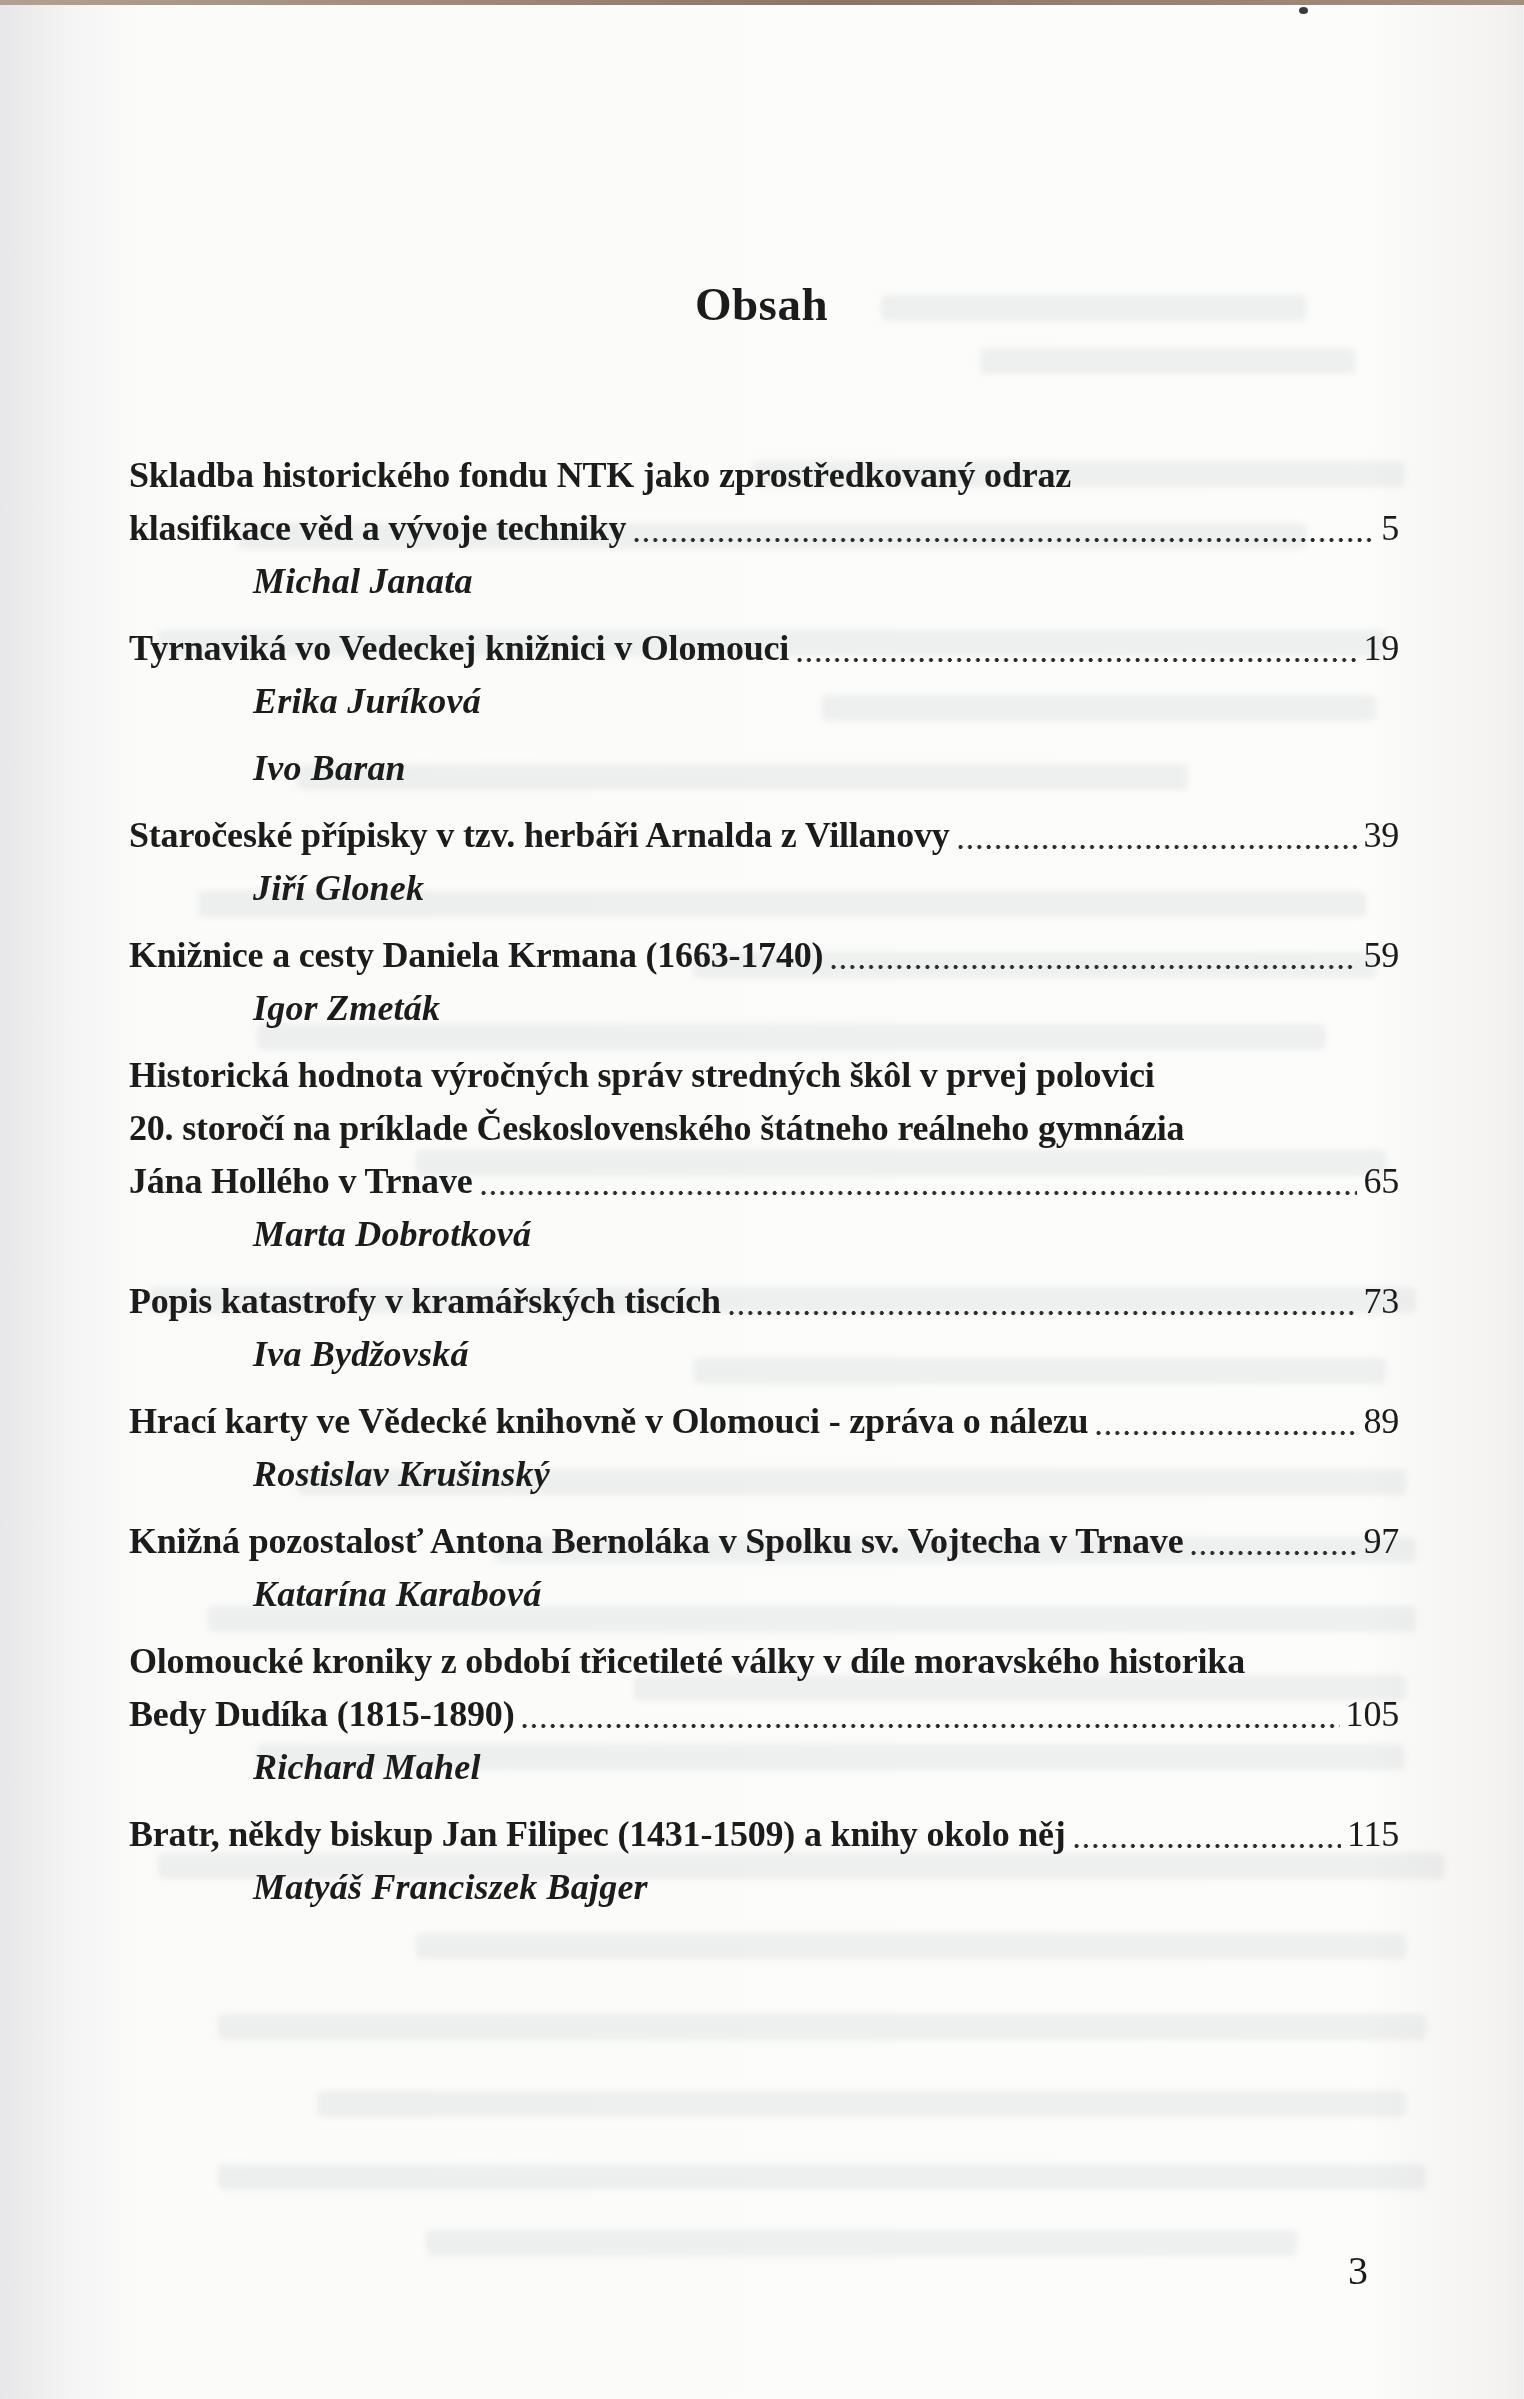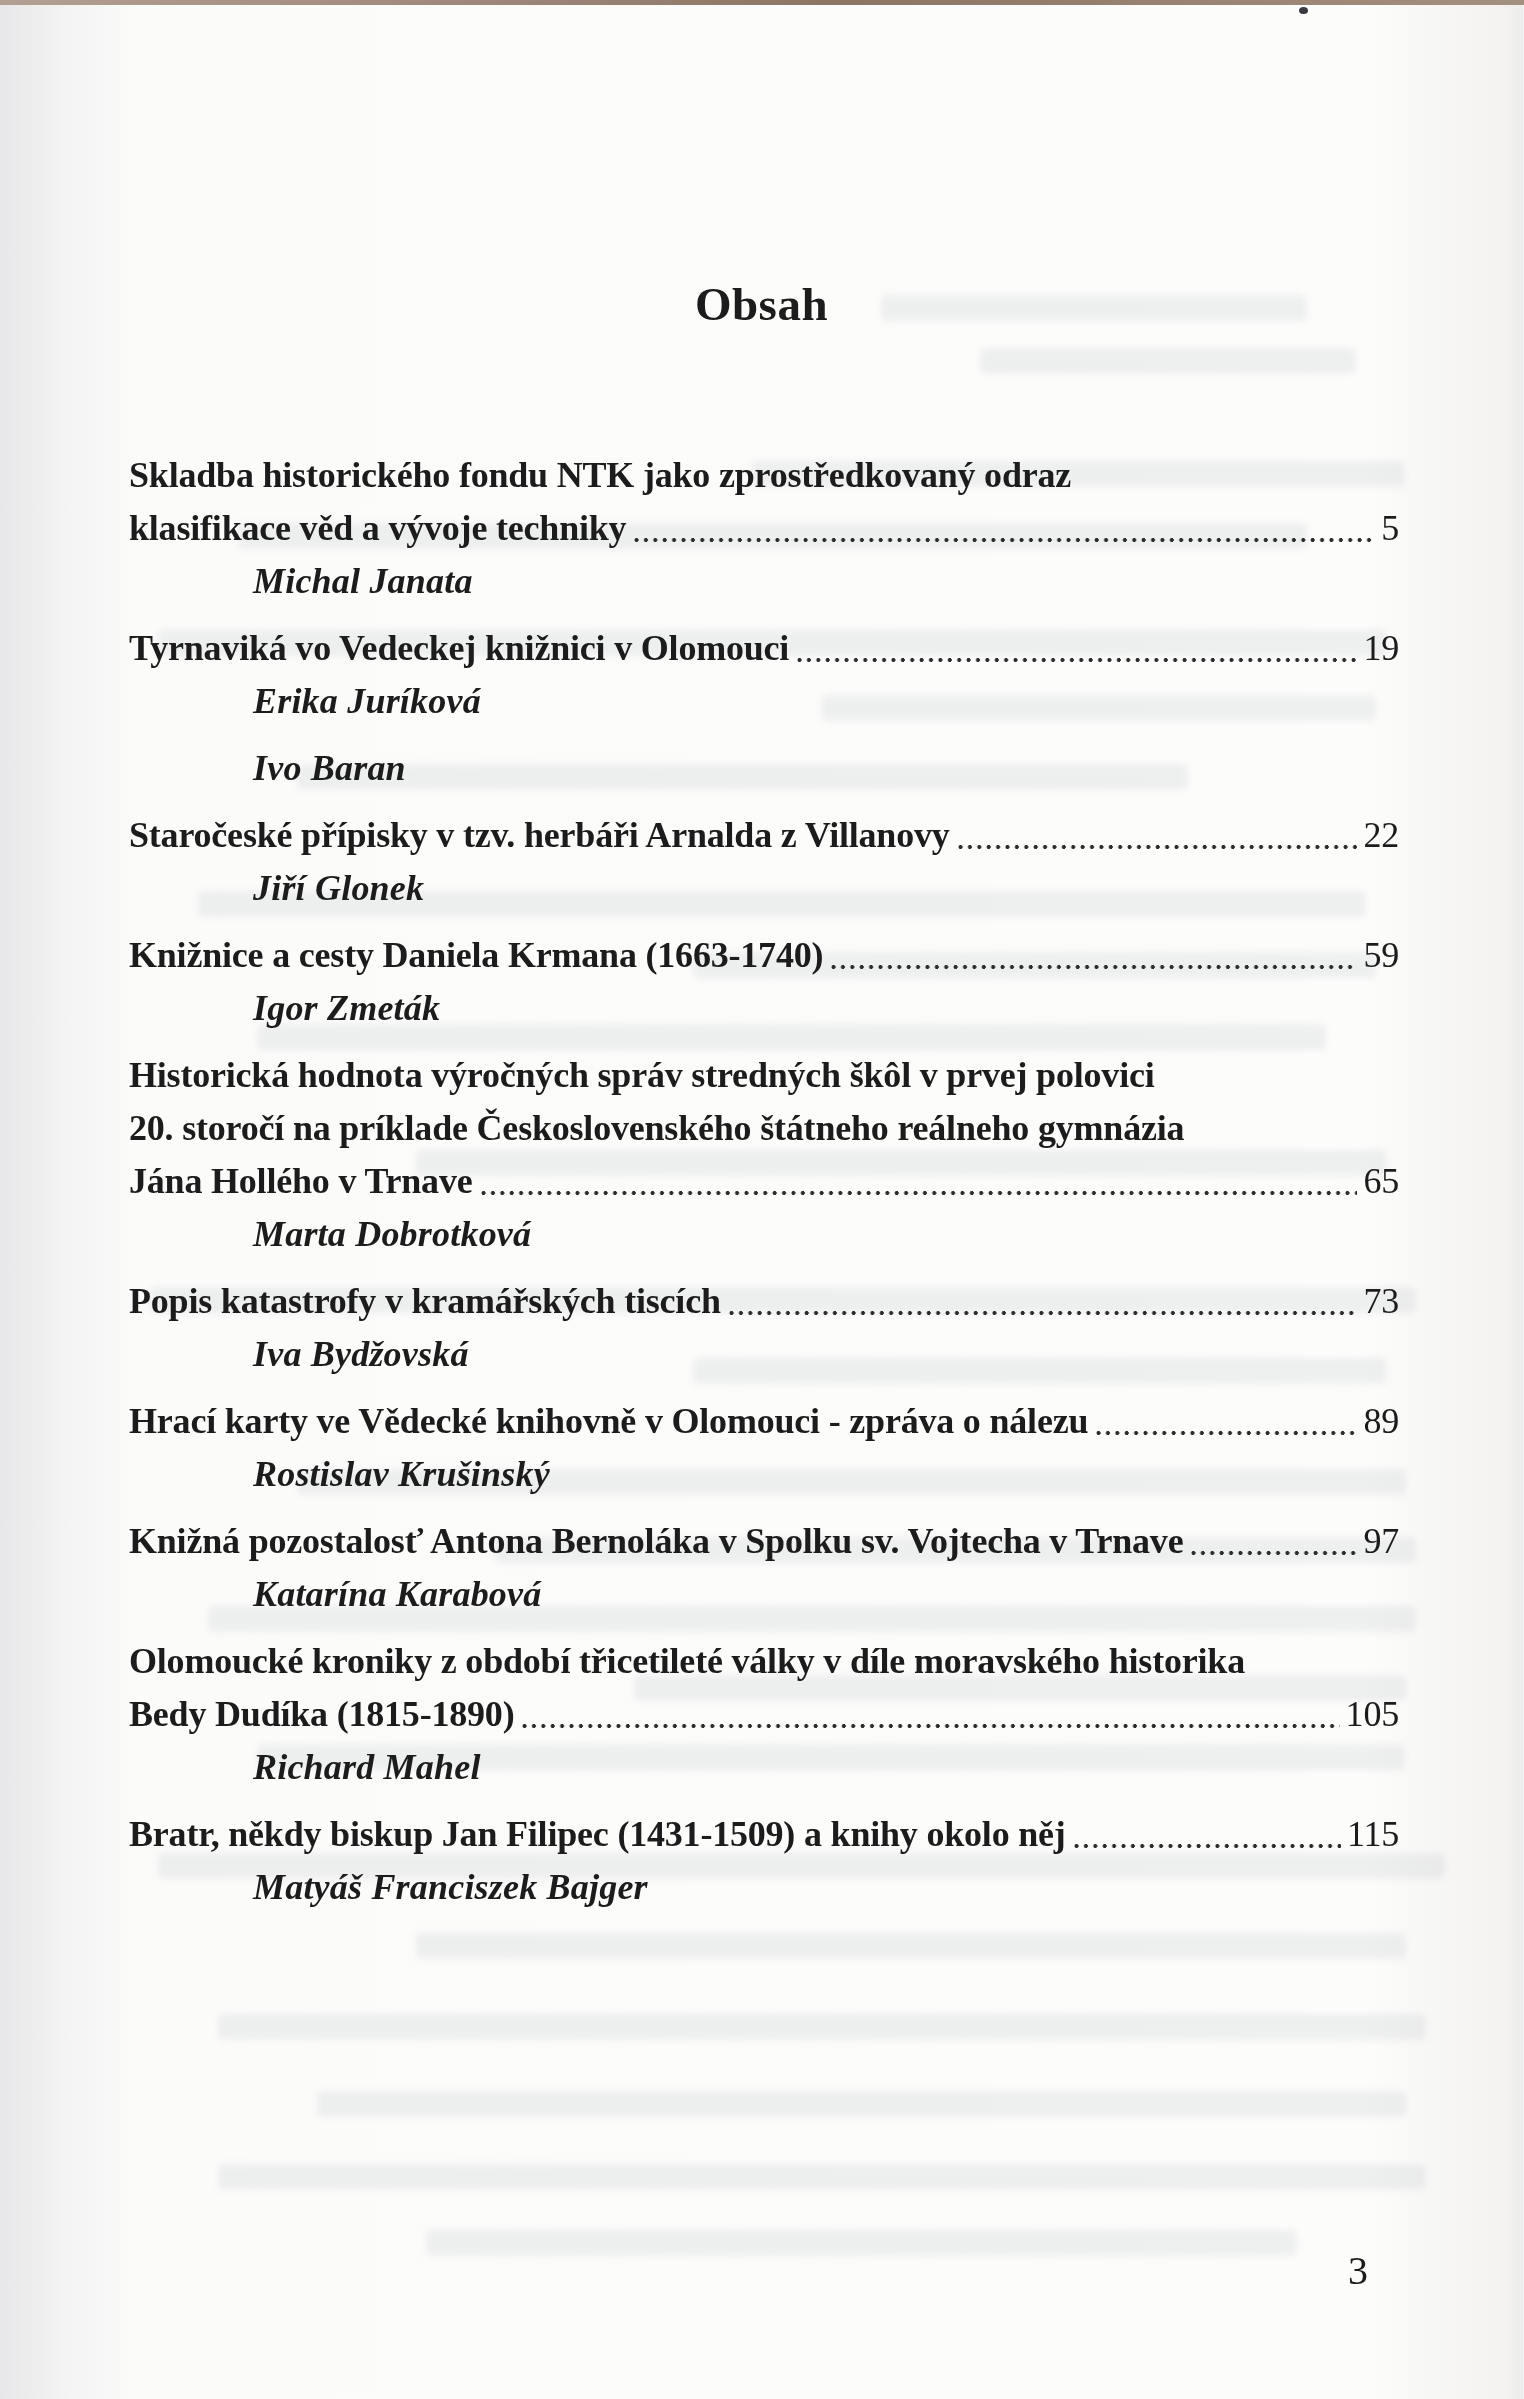--- a/index.html
+++ b/index.html
@@ -135,21 +135,21 @@
     </div>
 
     <div class="entry">
       <div class="author">Ivo Baran</div>
     </div>
 
     <div class="entry">
       <div class="t-line last">
         <span class="t-text">Staročeské přípisky v tzv. herbáři Arnalda z Villanovy</span>
         <span class="leader"></span>
-        <span class="pg">22</span>
+        <span class="pg">39</span>
       </div>
       <div class="author">Jiří Glonek</div>
     </div>
 
     <div class="entry">
       <div class="t-line last">
         <span class="t-text">Knižnice a cesty Daniela Krmana (1663-1740)</span>
         <span class="leader"></span>
         <span class="pg">59</span>
       </div>

